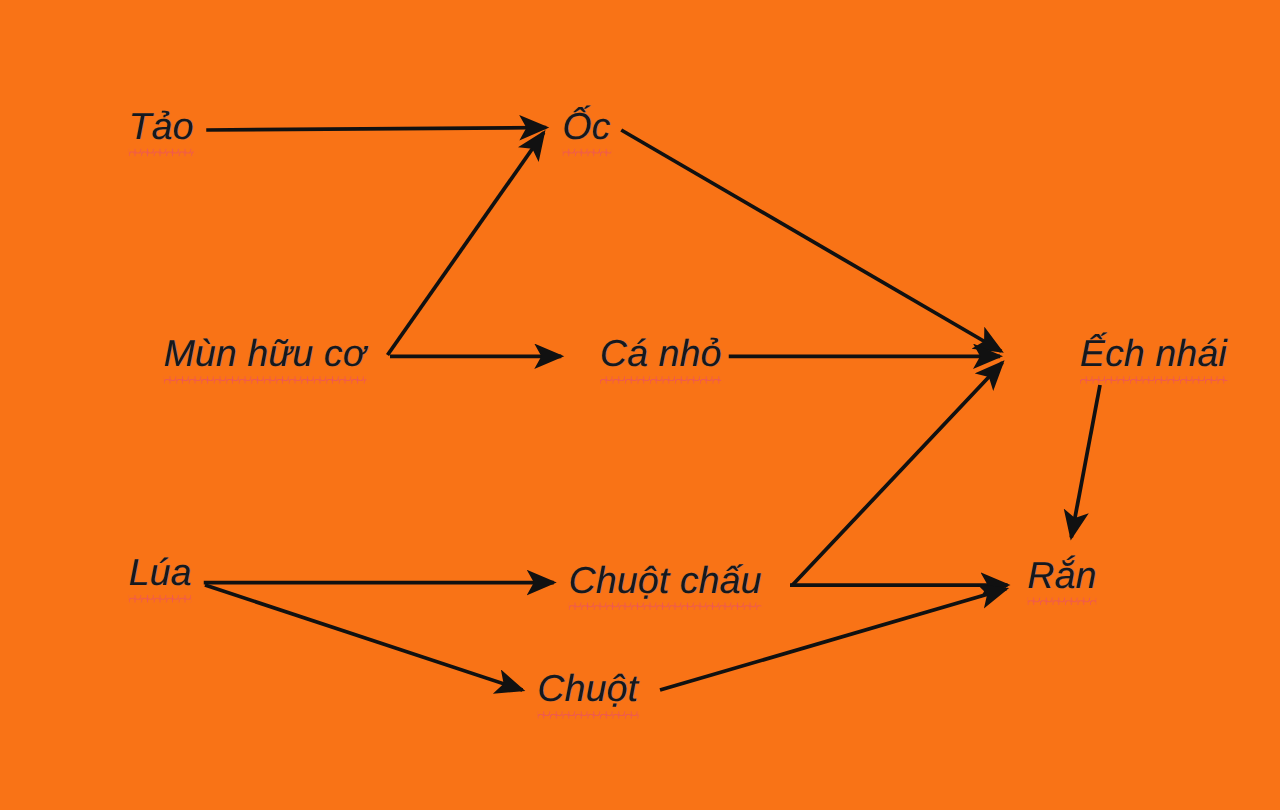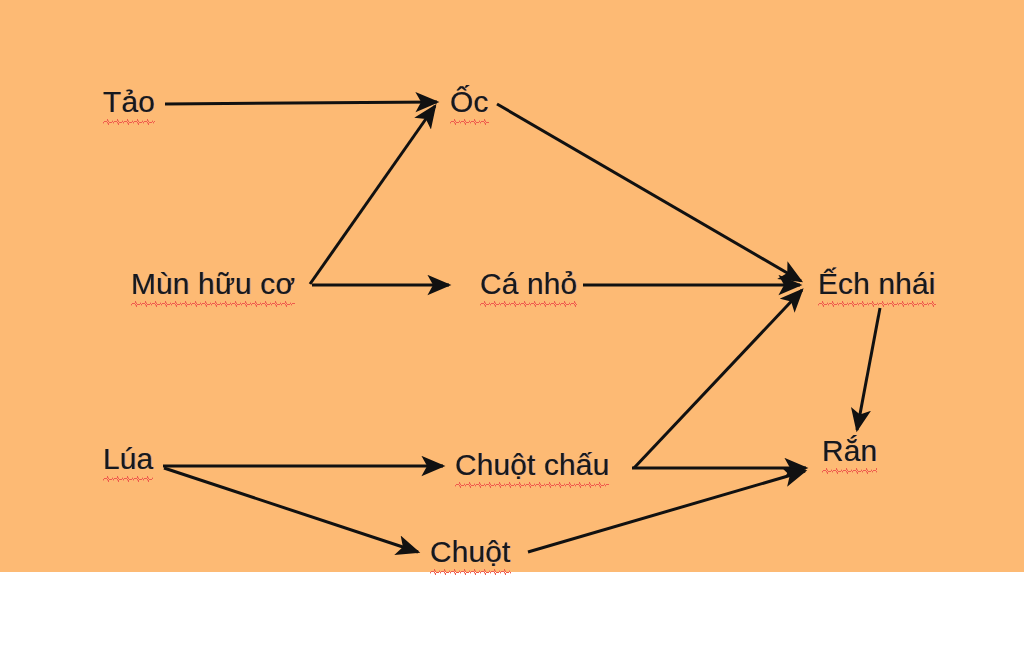--- a/index.html
+++ b/index.html
@@ -10,22 +10,23 @@
   }
   body {
     width: 1024px;
     height: 648px;
     overflow: hidden;
     font-family: "Liberation Sans", sans-serif;
   }
   #canvas {
     position: relative;
     width: 1024px;
-    height: 572px;
-    background: #fdba74;
+    height: 648px;
+    background: #f97316;
+    font-style: italic;
   }
   #edge-layer {
     position: absolute;
     left: 0;
     top: 0;
     width: 1024px;
     height: 648px;
   }
   .node {
     position: absolute;
@@ -86,20 +87,20 @@
         <line x1="632" y1="468" x2="806" y2="468" stroke="#111111" stroke-width="3" marker-end="url(#arrowhead)"></line>
         <line x1="528" y1="552" x2="805" y2="471" stroke="#111111" stroke-width="3" marker-end="url(#arrowhead)"></line>
       </g>
   </svg>
 
   <div id="nodes">
       <div class="node" style="left: 103px; top: 103px;"><span class="label">Tảo</span></div>
       <div class="node" style="left: 450px; top: 103px; text-align: center;"><span class="label">Ốc</span></div>
       <div class="node" style="left: 103px; top: 285px; margin-left: 28px;"><span class="label">Mùn hữu cơ</span></div>
       <div class="node" style="left: 480px; top: 285px;"><span class="label">Cá nhỏ</span></div>
-      <div class="node" style="left: 818px; top: 285px;"><span class="label">Ếch nhái</span></div>
+      <div class="node" style="left: 864px; top: 285px;"><span class="label">Ếch nhái</span></div>
       <div class="node" style="left: 103px; top: 460px;"><span class="label">Lúa</span></div>
       <div class="node" style="left: 455px; top: 466px;"><span class="label">Chuột chấu</span></div>
-      <div class="node" style="left: 822px; top: 452px;"><span class="label">Rắn</span></div>
+      <div class="node" style="left: 822px; top: 462px;"><span class="label">Rắn</span></div>
       <div class="node" style="left: 430px; top: 553px; text-align: right;"><span class="label">Chuột</span></div>
     </div>
 
 </div>
 
 </body></html>

